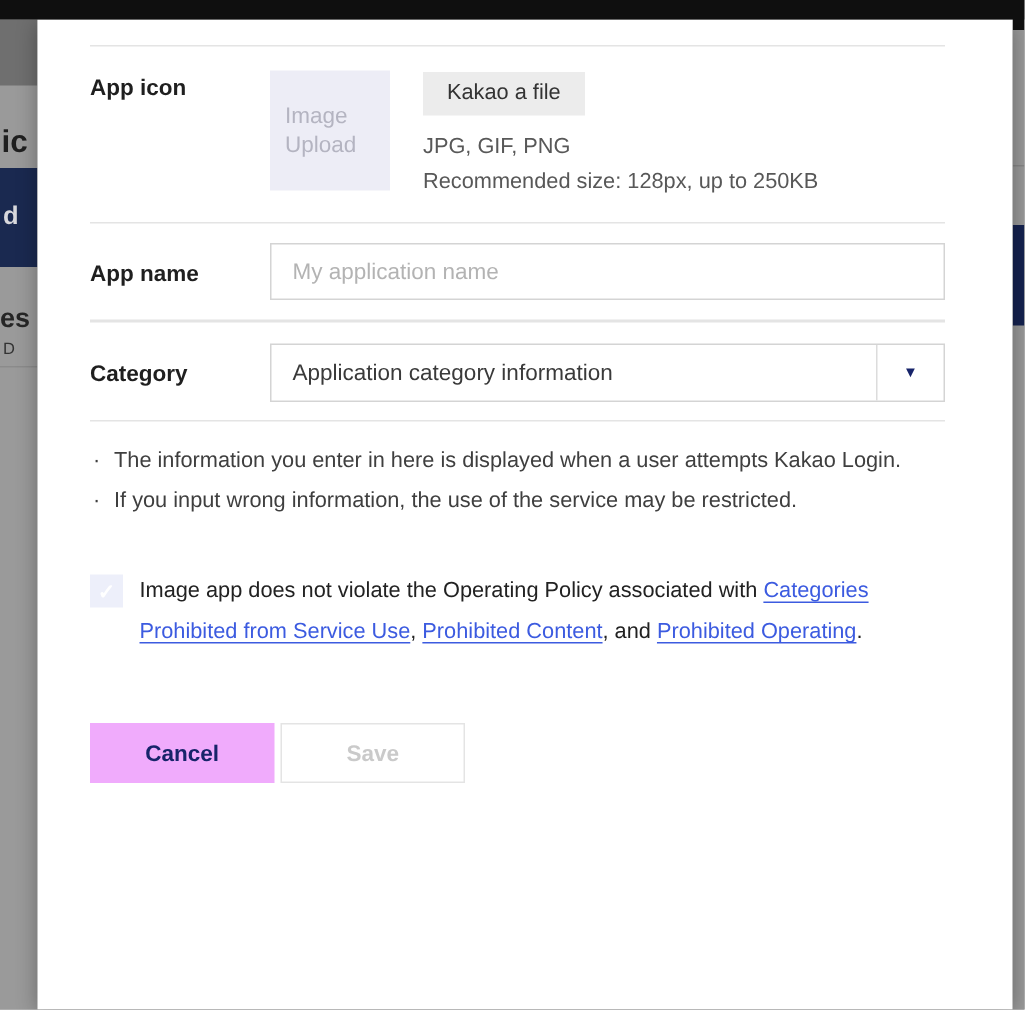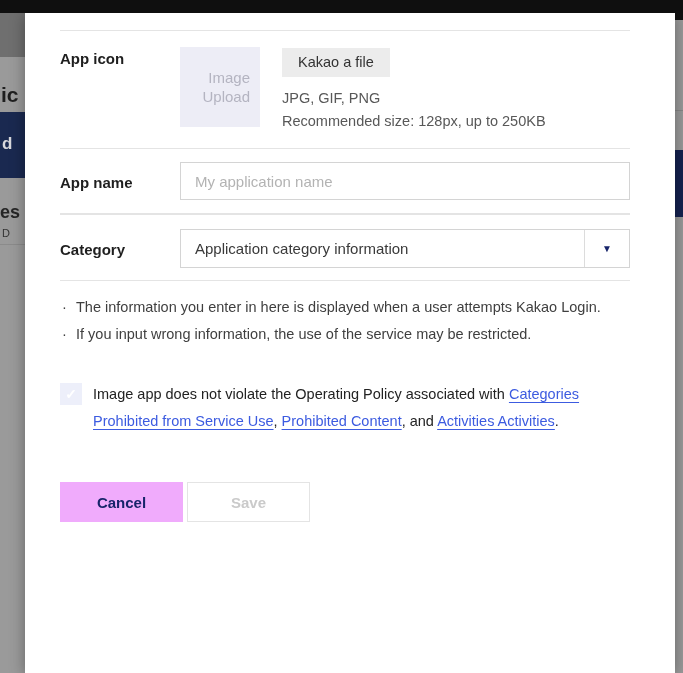--- a/index.html
+++ b/index.html
@@ -66,21 +66,21 @@
   .row-field { flex: 1; }
 
   
   .row.app-icon { padding: 16px 0 19px 0; }
   .row.app-icon .row-label { padding-top: 2px; }
   .icon-field { display: flex; }
   .upload-box {
     width: 80px; height: 80px; flex: 0 0 80px;
     background: #ededf6;
     display: flex; align-items: center; justify-content: center;
-    text-align: right;
+    text-align: left;
     font-size: 15px; line-height: 19px; color: #b4b4c1;
     cursor: pointer;
   }
   .upload-box span { display: block; width: 60px; }
   .icon-right { margin-left: 22px; padding-top: 1px; }
   .select-file-btn {
     display: inline-block;
     background: #ececec; border: none;
     font-family: "Liberation Sans", sans-serif;
     font-size: 14.5px; color: #333;
@@ -235,21 +235,21 @@
     <div class="note-line">
       <span class="note-bullet">·</span>
       <span>If you input wrong information, the use of the service may be restricted.</span>
     </div>
   </div>
 
   <div class="policy-row">
     <div class="checkbox">
       <span>✓</span>
     </div>
-    <div class="policy-text"><span>Image app does not violate the Operating Policy associated with </span><a href="#">Categories Prohibited from Service Use</a><span>, </span><a href="#">Prohibited Content</a><span>, and </span><a href="#">Activities Activities</a><span>.</span></div>
+    <div class="policy-text"><span>Image app does not violate the Operating Policy associated with </span><a href="#">Categories Prohibited from Service Use</a><span>, </span><a href="#">Prohibited Content</a><span>, and </span><a href="#">Prohibited Operating</a><span>.</span></div>
   </div>
 
   <div class="button-row">
     <button class="btn cancel">Cancel</button>
     <button class="btn save" disabled="">Save</button>
   </div>
 
 </div>
 
 </body></html>

